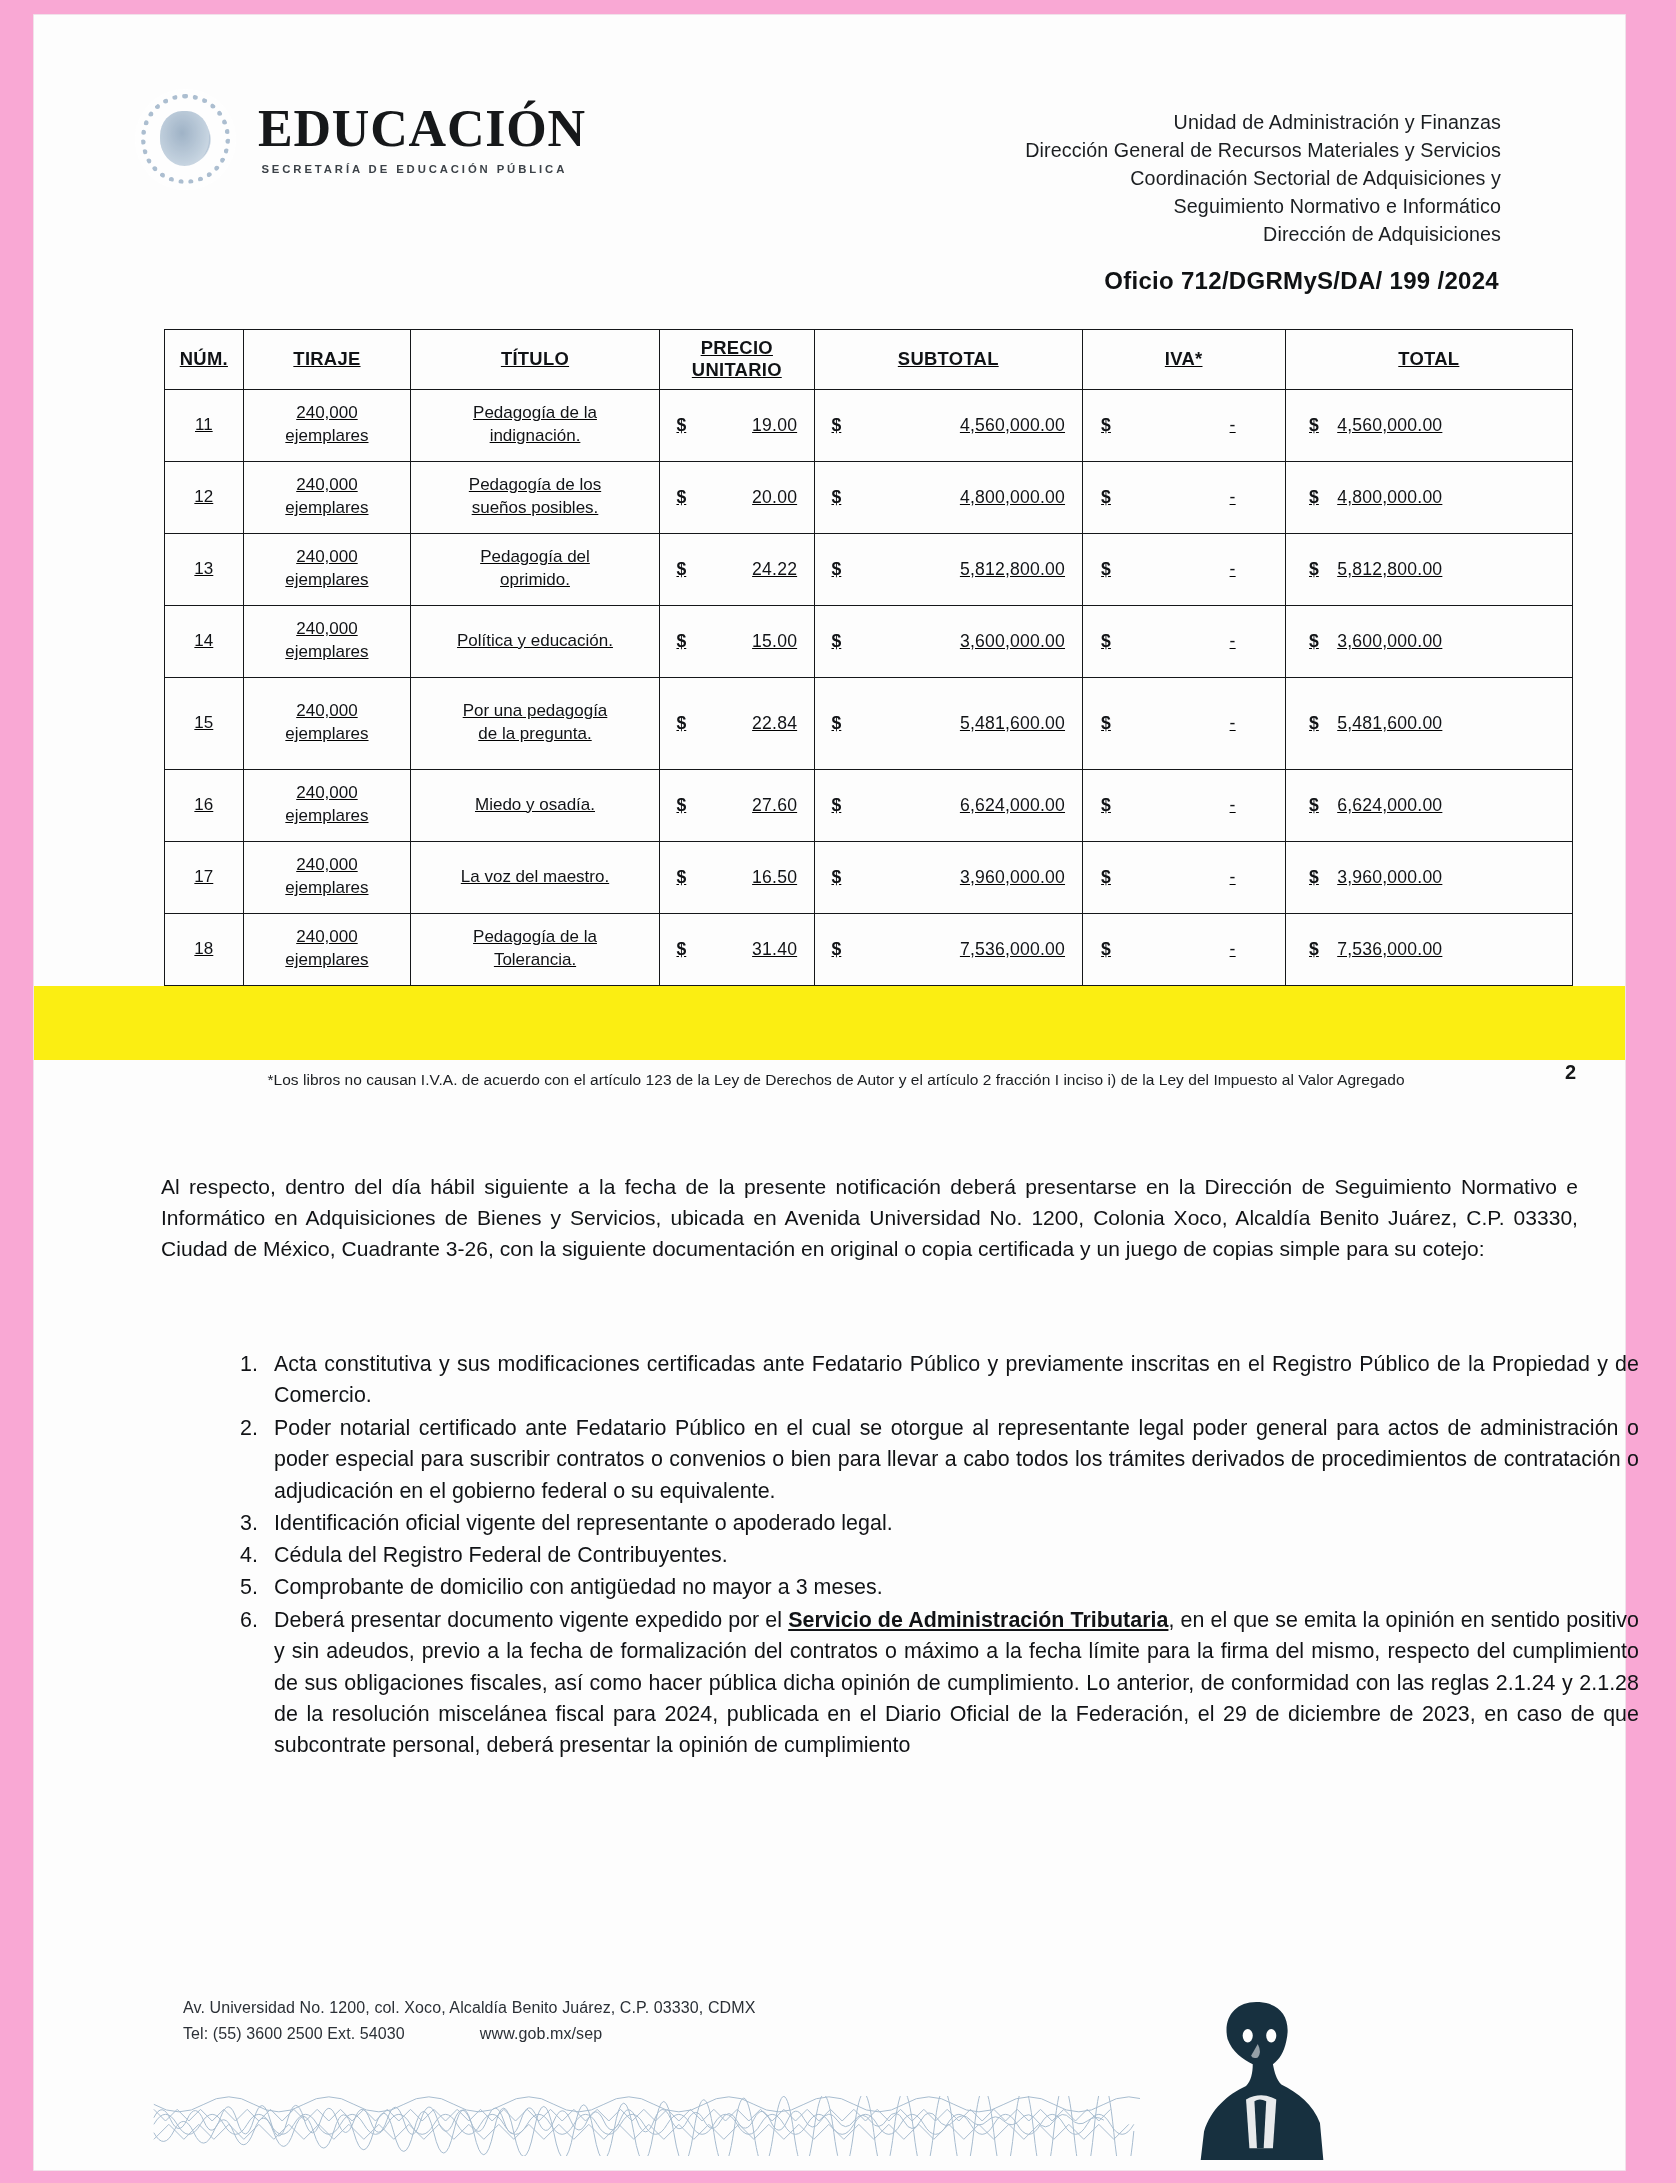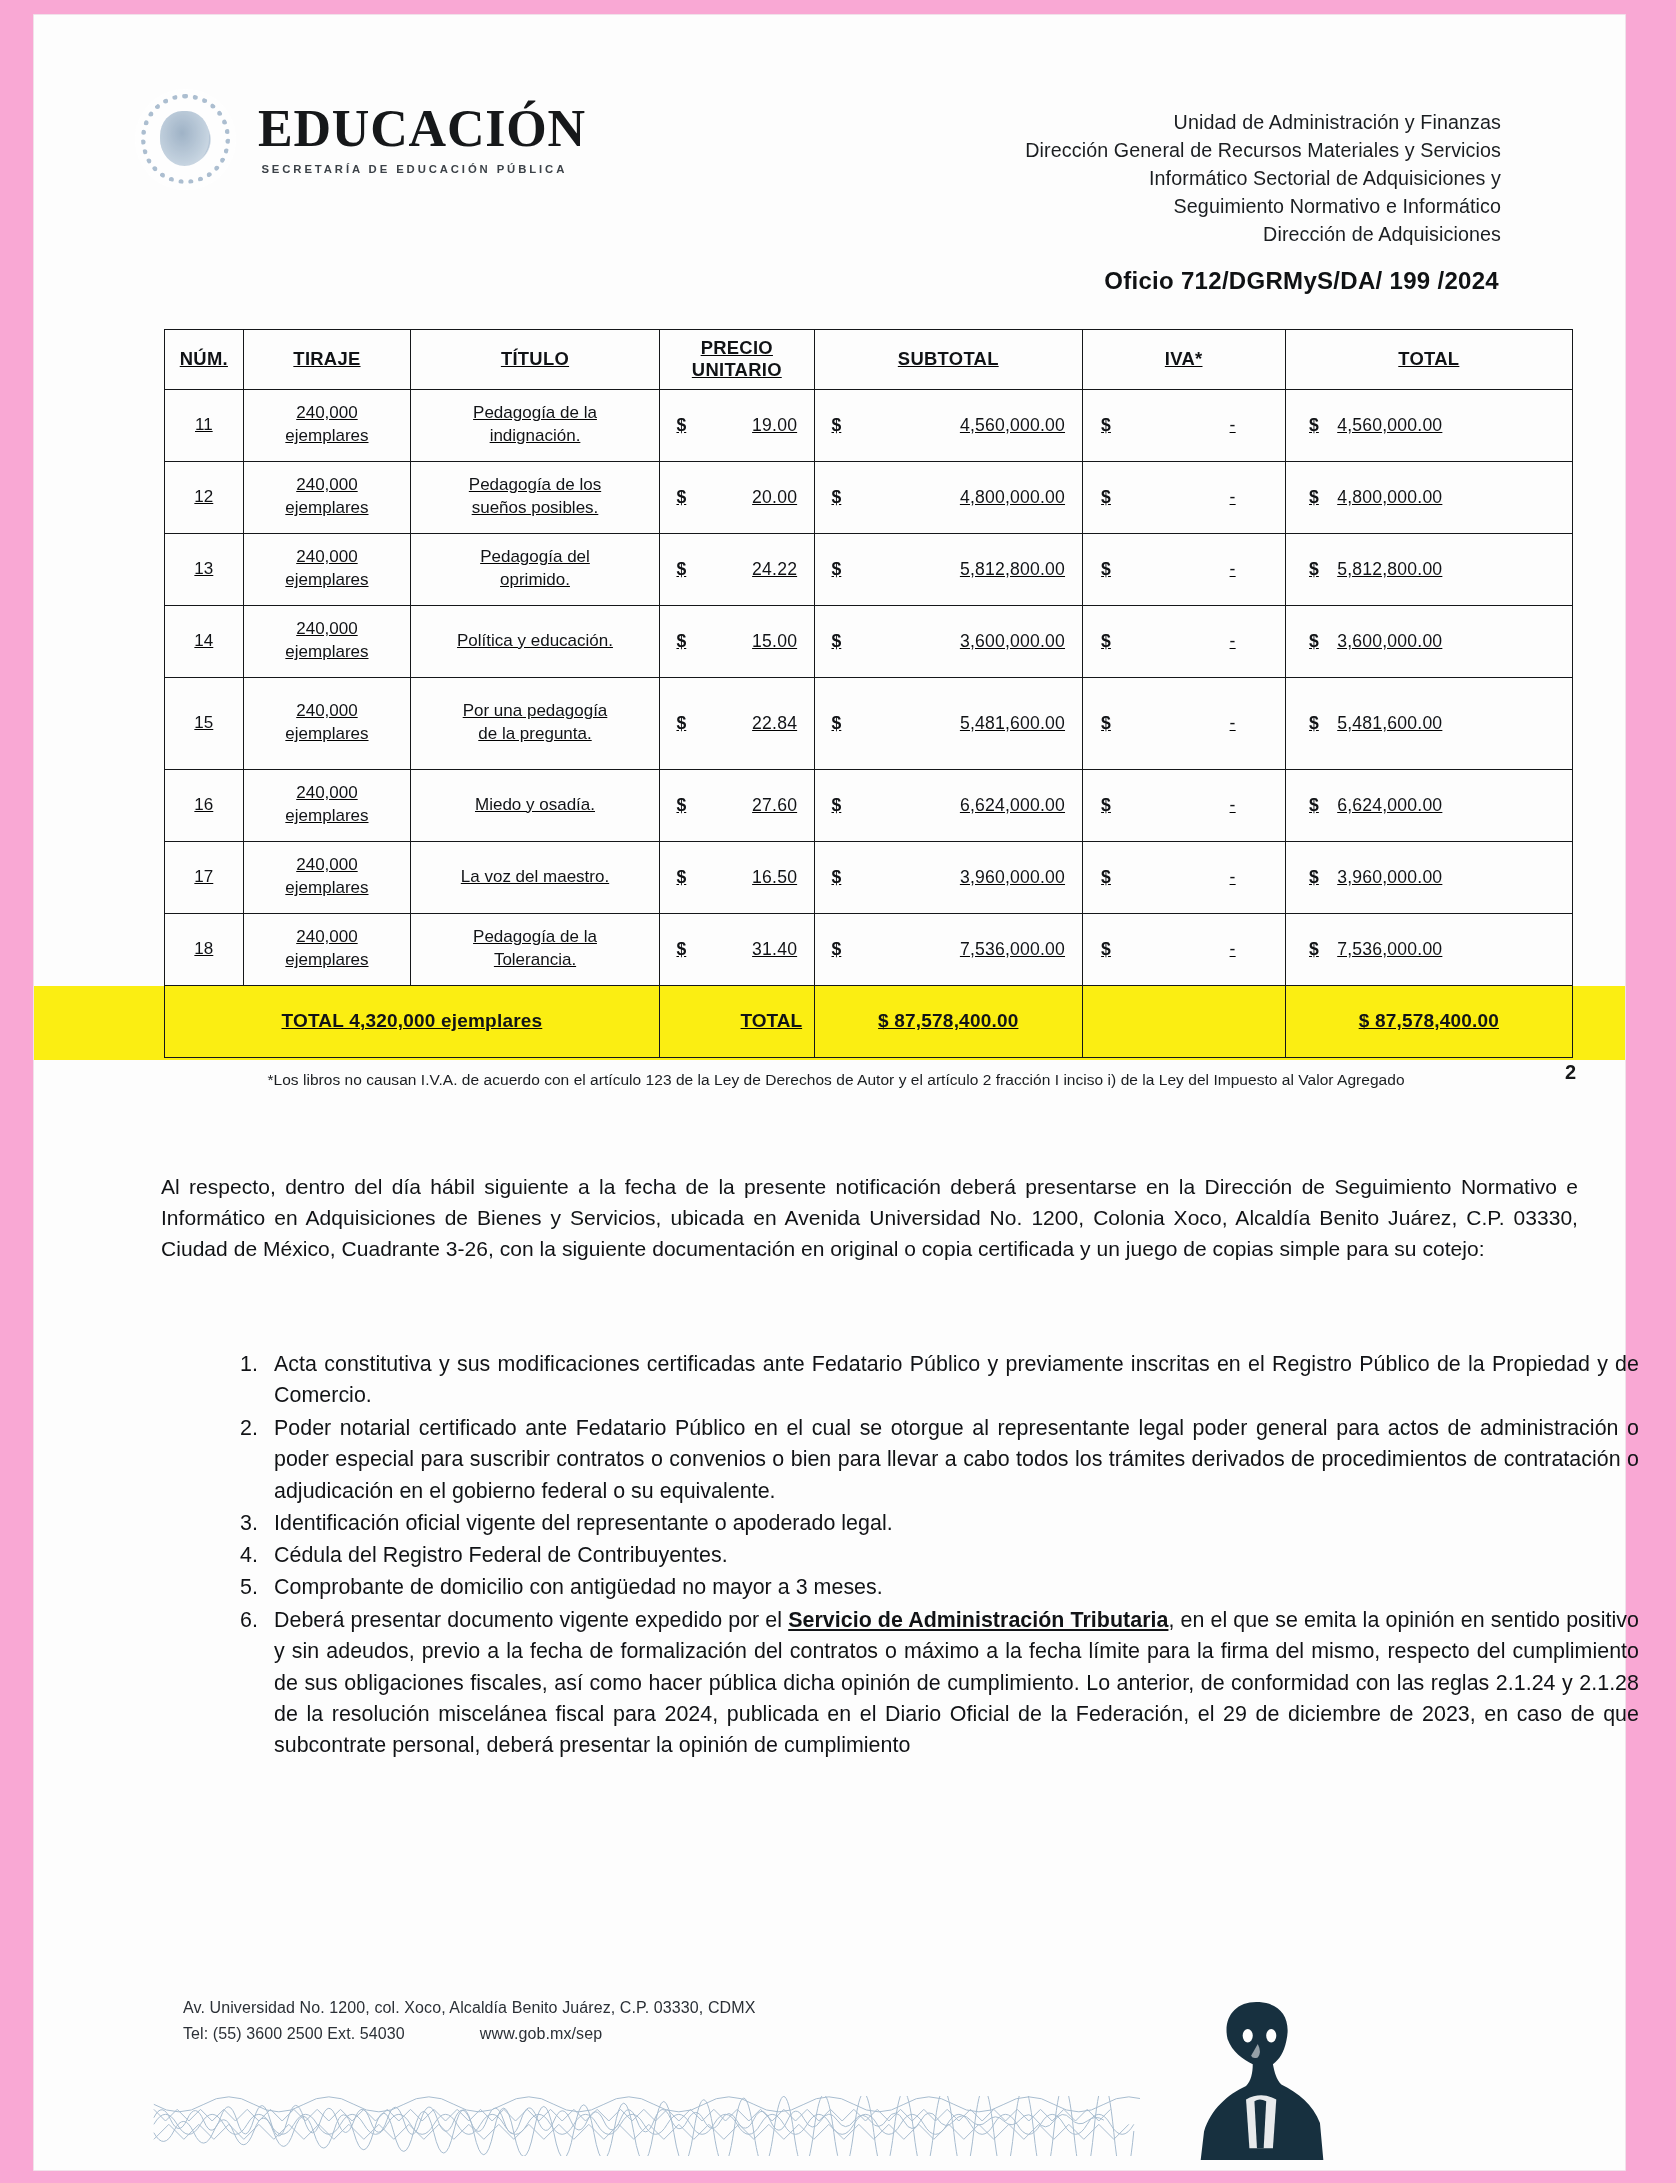--- a/index.html
+++ b/index.html
@@ -304,21 +304,21 @@
         <div class="seal"></div>
         <div class="brand-text">
           <div class="brand-title">EDUCACIÓN</div>
           <div class="brand-sub">SECRETARÍA DE EDUCACIÓN PÚBLICA</div>
         </div>
       </div>
 
       <div class="unit-block">
         <div>Unidad de Administración y Finanzas</div>
         <div>Dirección General de Recursos Materiales y Servicios</div>
-        <div>Informático Sectorial de Adquisiciones y</div>
+        <div>Coordinación Sectorial de Adquisiciones y</div>
         <div>Seguimiento Normativo e Informático</div>
         <div>Dirección de Adquisiciones</div>
       </div>
     </div>
 
     <div class="oficio">Oficio 712/DGRMyS/DA/ 199 /2024</div>
 
     <div class="hl-band"></div>
 
     <div class="tbl-wrap">
@@ -626,27 +626,20 @@
                 </div>
             </td>
             <td>
               <div class="money total-col">
                   <span class="sym">$</span>
                   <span class="val">7,536,000.00</span>
                 </div>
             </td>
           </tr>
 
-          <tr class="totals">
-            <td class="lbl-span" colspan="3">TOTAL 4,320,000 ejemplares</td>
-            <td class="tot-word">TOTAL</td>
-            <td class="amt">$ 87,578,400.00</td>
-            <td class="amt"></td>
-            <td class="amt">$ 87,578,400.00</td>
-          </tr>
 
         </tbody>
       </table>
     </div>
 
     <div class="footnote">*Los libros no causan I.V.A. de acuerdo con el artículo 123 de la Ley de Derechos de Autor y el artículo 2 fracción I inciso i) de la Ley del Impuesto al Valor Agregado</div>
     <div class="pagenum">2</div>
 
     <div class="body-para">Al respecto, dentro del día hábil siguiente a la fecha de la presente notificación deberá presentarse en la Dirección de Seguimiento Normativo e Informático en Adquisiciones de Bienes y Servicios, ubicada en Avenida Universidad No. 1200, Colonia Xoco, Alcaldía Benito Juárez, C.P. 03330, Ciudad de México, Cuadrante 3-26, con la siguiente documentación en original o copia certificada y un juego de copias simple para su cotejo:</div>
 

